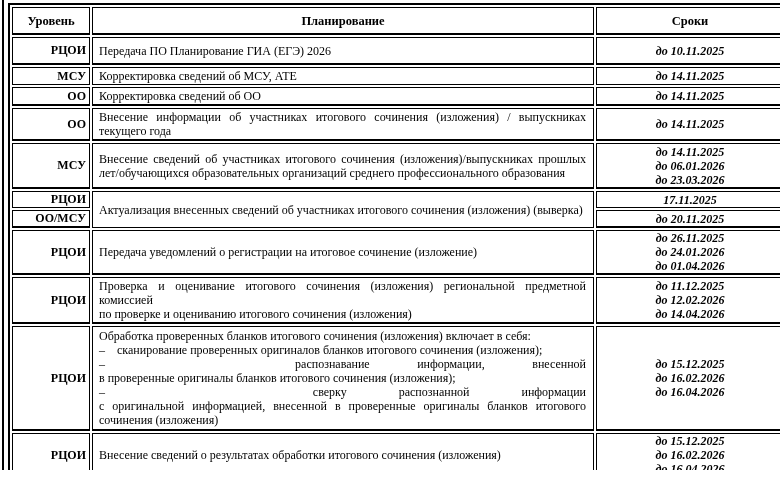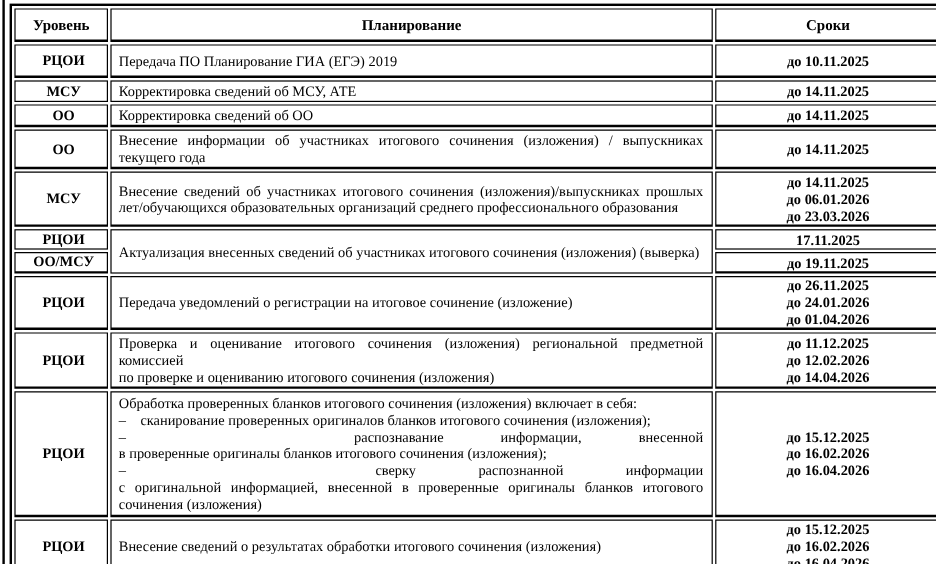--- a/index.html
+++ b/index.html
@@ -12,26 +12,26 @@
   table.schedule{position:absolute;left:8px;top:3px;width:768px;
 em    border-collapse:collapse;table-layout:fixed;border:2px solid #000;}
   col.c-level{width:78px;} col.c-event{width:502px;} col.c-dates{width:188px;}
 
   th,td{border:1px solid #000;border-bottom:2px solid #000;vertical-align:middle;
         overflow:hidden;padding:0;}
   tr.thin td{border-bottom-width:1px;}
 
   th{font-size:12.5px;font-weight:bold;text-align:center;line-height:14px;}
 
-  td.lvl{font-weight:bold;font-size:12px;padding:0 3px 0 7px;text-align:center;}
+  td.lvl{font-weight:bold;font-size:12px;padding:0 3px 0 7px;text-align:right;}
   td.evt{font-size:12px;padding:1px 7px 1px 6px;}
   td.evt p{margin:0;text-align:justify;line-height:14px;}
   td.evt p.spread{text-align-last:justify;}
   td.dat{font-weight:bold;font-size:12px;text-align:center;padding:0 2px;}
-  td.dat div{line-height:14px;}
+  td.dat div{line-height:14px;font-style:italic;}
 
   .rh28{height:28px}.rh14{height:14px}.rh15{height:15px}.rh16{height:16px}
   .rh31{height:31px}.rh44{height:44px}.rh45{height:45px}
   .rh46{height:46px}.rh105{height:105px}
 </style>
 </head>
 <body>
 
 <div class="page">
   <div class="edge-left"></div>
@@ -47,21 +47,21 @@
       <tr class="rh28">
         <th>Уровень</th>
         <th>Планирование</th>
         <th>Сроки</th>
       </tr>
     </thead>
     <tbody>
       <tr class="rh28">
         <td class="lvl">РЦОИ</td>
         <td class="evt">
-            <p>Передача ПО Планирование ГИА (ЕГЭ) 2019</p>
+            <p>Передача ПО Планирование ГИА (ЕГЭ) 2026</p>
           </td>
         <td class="dat">
             <div>до 10.11.2025</div>
           </td>
       </tr>
       <tr class="rh14 thin">
         <td class="lvl">МСУ</td>
         <td class="evt">
             <p>Корректировка сведений об МСУ, АТЕ</p>
           </td>
@@ -103,21 +103,21 @@
         <td class="evt" rowspan="2">
             <p>Актуализация внесенных сведений об участниках итогового сочинения (изложения) (выверка)</p>
           </td>
         <td class="dat">
             <div>17.11.2025</div>
           </td>
       </tr>
       <tr class="rh16">
         <td class="lvl">ОО/МСУ</td>
         <td class="dat">
-            <div>до 19.11.2025</div>
+            <div>до 20.11.2025</div>
           </td>
       </tr>
       <tr class="rh44">
         <td class="lvl">РЦОИ</td>
         <td class="evt">
             <p>Передача уведомлений о регистрации на итоговое сочинение (изложение)</p>
           </td>
         <td class="dat">
           <div>до 26.11.2025</div>
           <div>до 24.01.2026</div>

